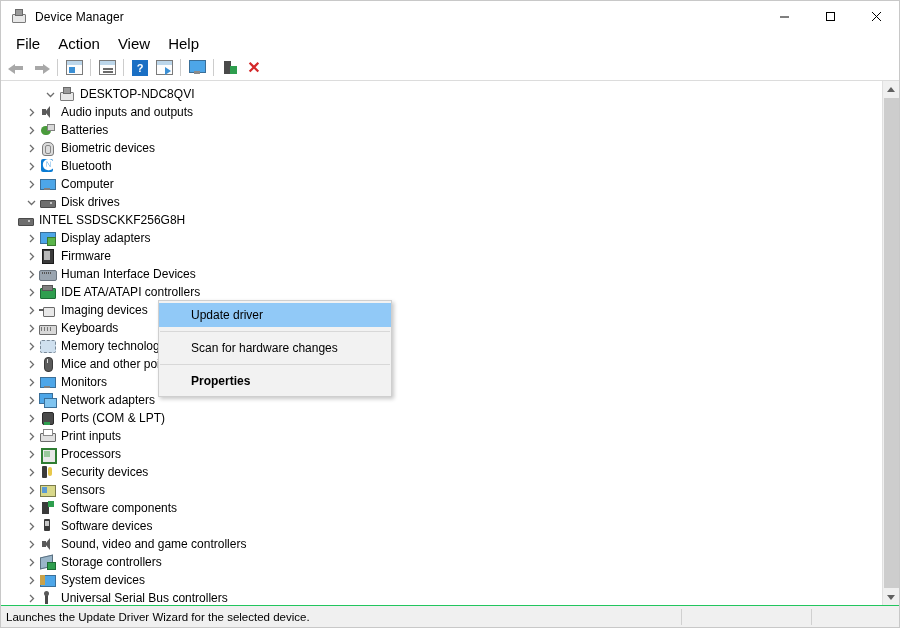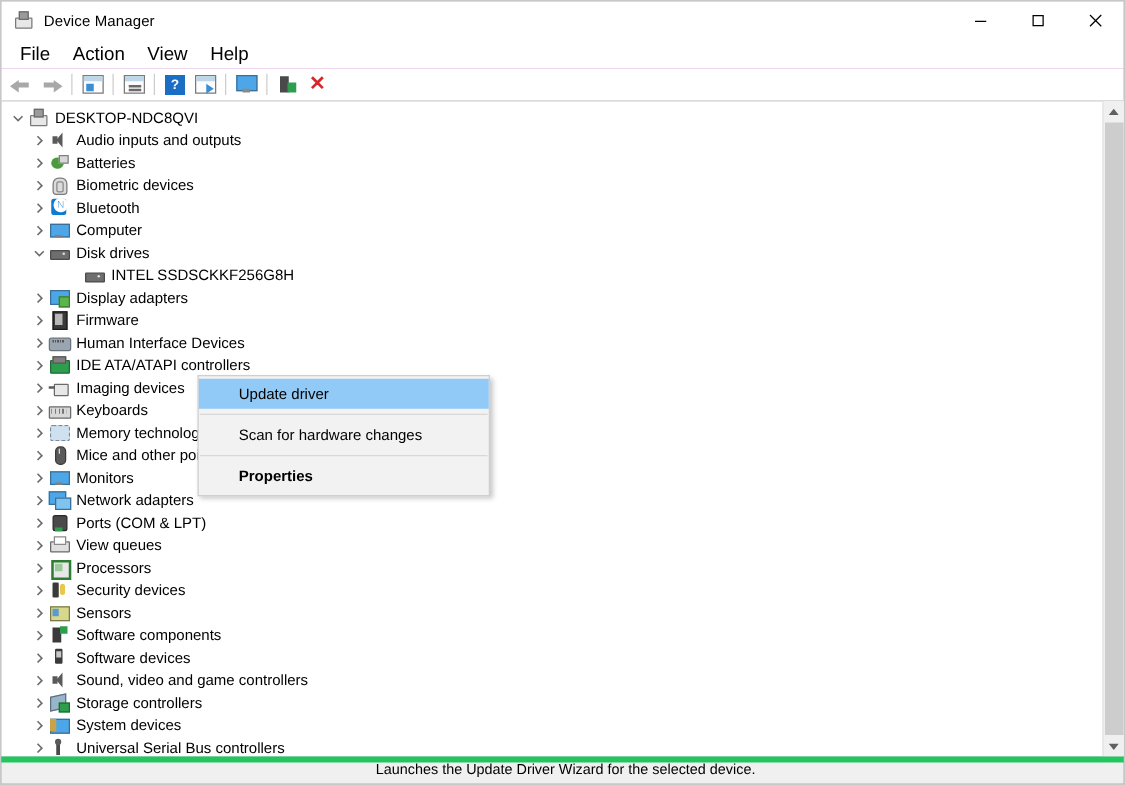--- a/index.html
+++ b/index.html
@@ -6,21 +6,21 @@
   html, body {
     margin: 0; padding: 0;
     width: 900px; height: 628px;
     overflow: hidden;
     font-family: "Liberation Sans", sans-serif;
     background: #ffffff;
   }
   .window {
     position: relative;
     width: 900px; height: 628px;
-    background: #a21caf;
+    background: #3b82f6;
     border: 1px solid #c8c8c8;
     display: flex; flex-direction: column;
   }
 
   
   .titlebar {
     height: 31px; min-height: 31px;
     background: #ffffff;
     display: flex; align-items: center;
     position: relative;
@@ -105,23 +105,23 @@
   .chev.empty { color: transparent; }
   .ico {
     width: 16px; min-width: 16px; height: 16px;
     margin-right: 6px;
     position: relative;
     display: flex; align-items: center; justify-content: center;
   }
   .label { line-height: 16px; }
 
   
-  .d0 { padding-left: 5px; }
+  .d0 { padding-left: 5px; margin-left: 36px; }
   .d1 { padding-left: 22px; }
-  .d2 { padding-left: 50px; }
+  .d2 { }
 
   
   .scrollbar {
     width: 17px; min-width: 17px;
     background: #f0f0f0;
     border-left: 1px solid #e0e0e0;
     display: flex; flex-direction: column;
     align-items: center;
     position: relative;
   }
@@ -135,23 +135,23 @@
   .sb-thumb {
     position: absolute; top: 0; left: 1px;
     width: 15px; height: 100%;
     background: #cdcdcd;
   }
 
   
   .statusbar {
     height: 22px; min-height: 22px;
     background: #f0f0f0;
-    border-top: 5px solid #22c55e;
+    border-top: 1px solid #22c55e;
     display: flex; align-items: center;
-    font-size: 11.5px; color: #000; flex-direction: column;
+    font-size: 11.5px; color: #000;
   }
   .sb-pane1 { flex: 0 0 680px; padding-left: 5px; overflow: hidden; white-space: nowrap; }
   .sb-div { width: 1px; height: 16px; background: #d0d0d0; }
   .sb-pane2 { flex: 0 0 129px; }
   .sb-pane3 { flex: 1; }
 
   
   .ctxmenu {
     position: absolute;
     left: 157px; top: 219px;
@@ -717,21 +717,21 @@
           <span class="ico i-port"></span>
           <span class="label">Ports (COM &amp; LPT)</span>
         </div>
         <div class="row d1">
           <span class="chev">
             <svg width="9" height="9" viewBox="0 0 9 9">
               <path d="M3 1 L6.5 4.5 L3 8" fill="none" stroke="#6d6d6d" stroke-width="1.3"></path>
             </svg>
           </span>
           <span class="ico i-print"></span>
-          <span class="label">View queues</span>
+          <span class="label">Print inputs</span>
         </div>
         <div class="row d1">
           <span class="chev">
             <svg width="9" height="9" viewBox="0 0 9 9">
               <path d="M3 1 L6.5 4.5 L3 8" fill="none" stroke="#6d6d6d" stroke-width="1.3"></path>
             </svg>
           </span>
           <span class="ico i-cpu"></span>
           <span class="label">Processors</span>
         </div>

